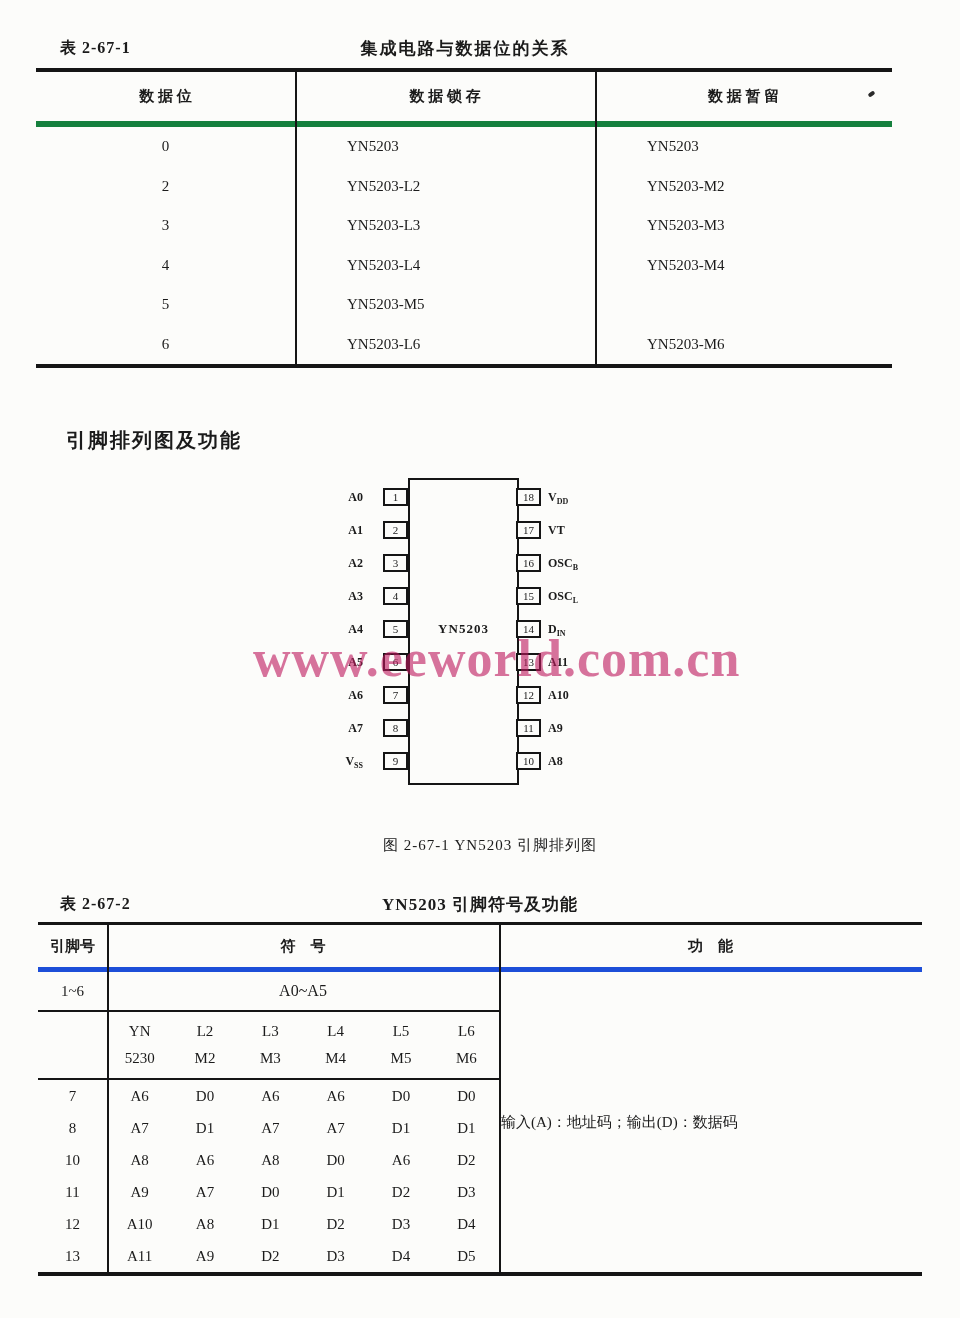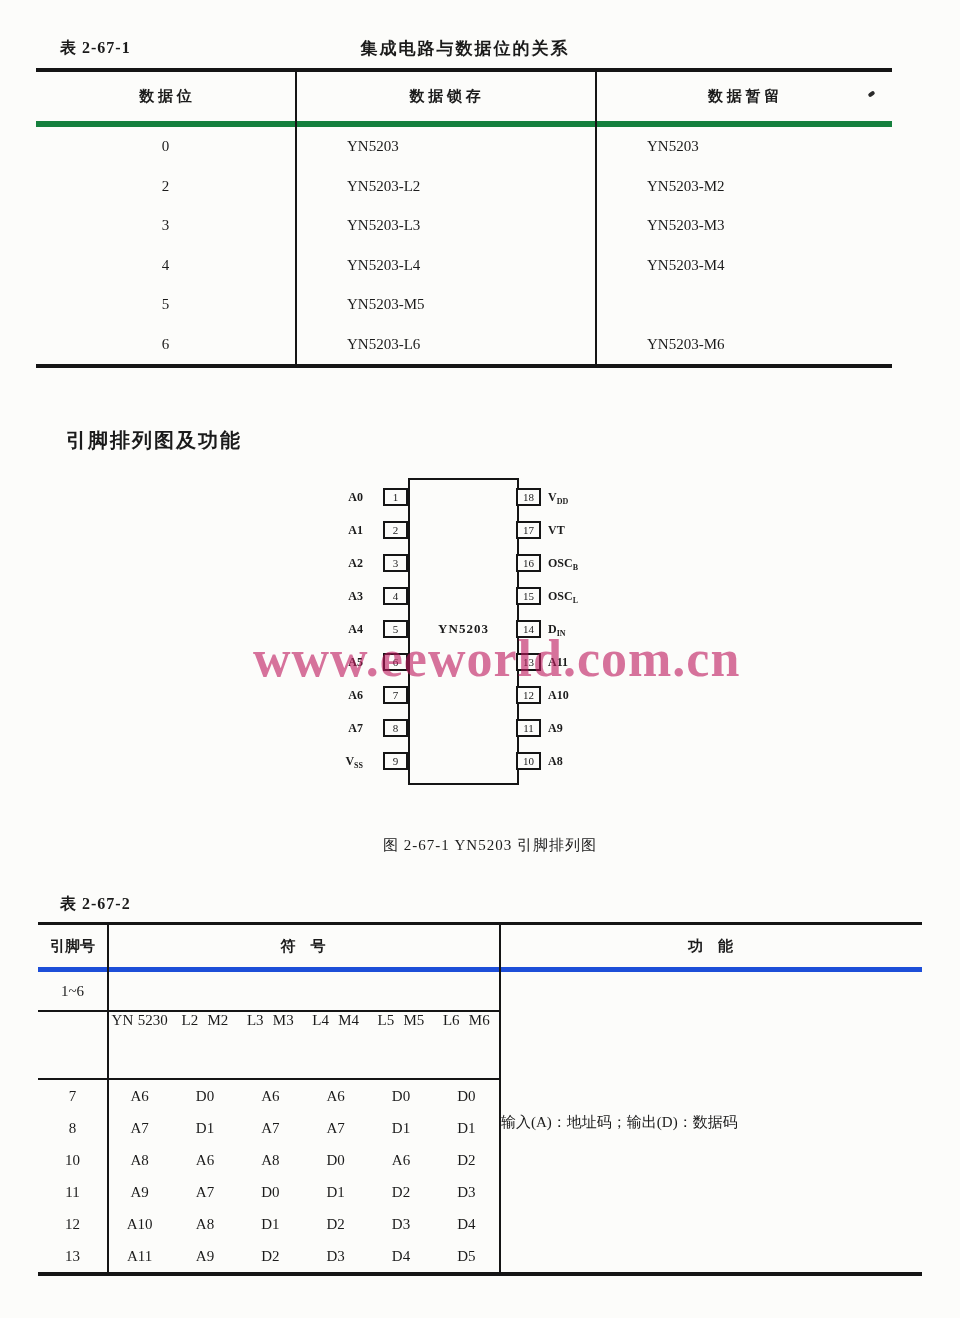--- a/index.html
+++ b/index.html
@@ -47,21 +47,21 @@
   .t2-title{left:320px; top:893px; width:320px; text-align:center; font-size:17px; font-weight:bold; letter-spacing:1px;}
   .t2{left:38px; top:922px; width:884px; border-top:3px solid #151515; border-bottom:4px solid #151515;}
   .t2-header{display:flex; height:42px; align-items:center; border-bottom:5px solid #1d4ed8; font-weight:bold; font-size:15px;}
   .t2 .p{width:69px; text-align:center;}
   .t2 .s{width:392px; text-align:center;}
   .t2 .f{flex:1; text-align:center;}
   .t2-body{position:relative; height:300px;}
   .span-row{display:flex; width:461px; height:40px; align-items:center; border-bottom:2px solid #151515; box-sizing:border-box;}
   .span-row .sym{flex:1; text-align:center; font-size:16px;}
   .variant{display:flex; width:461px; height:68px; border-bottom:2px solid #151515; box-sizing:border-box;}
-  .variant .vc{width:65.33px; display:flex; justify-content:space-evenly; text-align:center;}
+  .variant .vc{width:65.33px; display:flex; flex-direction:column; justify-content:space-evenly; text-align:center;}
   .d-row{display:flex; width:461px; height:32px; align-items:center;}
   .d-row .vc{width:65.33px; text-align:center;}
   .t2 .vline{position:absolute; top:0; bottom:0; width:2px; background:#151515;}
   .t2 .v1{left:69px;} .t2 .v2{left:461px;}
   .func-cell{position:absolute; left:463px; top:0; height:100%; right:0;
              display:flex; align-items:center; box-sizing:border-box; font-size:15px;}
 </style>
 </head>
 <body>
 
@@ -186,30 +186,32 @@
   </div>
   <div class="pin pin-r" style="top:752px">
     <span class="pin-box">10</span>
     <span class="pin-label"><span>A8</span><sub></sub></span>
   </div>
 
   <div class="abs watermark">www.eeworld.com.cn</div>
   <div class="abs caption">图 2-67-1  YN5203 引脚排列图</div>
 
   <div class="abs t2-label">表 2-67-2</div>
+  <div class="abs t2-title">YN5203 引脚符号及功能</div>
 
   <div class="abs t2">
     <div class="t2-header">
       <div class="p">引脚号</div>
       <div class="s">符　号</div>
       <div class="f">功　能</div>
     </div>
     <div class="t2-body">
       <div class="span-row">
         <div class="p">1~6</div>
+        <div class="sym">A0~A5</div>
       </div>
       <div class="variant">
         <div class="p"></div>
         <div class="vc">
             <span>YN</span>
             <span>5230</span>
           </div>
         <div class="vc">
             <span>L2</span>
             <span>M2</span>

